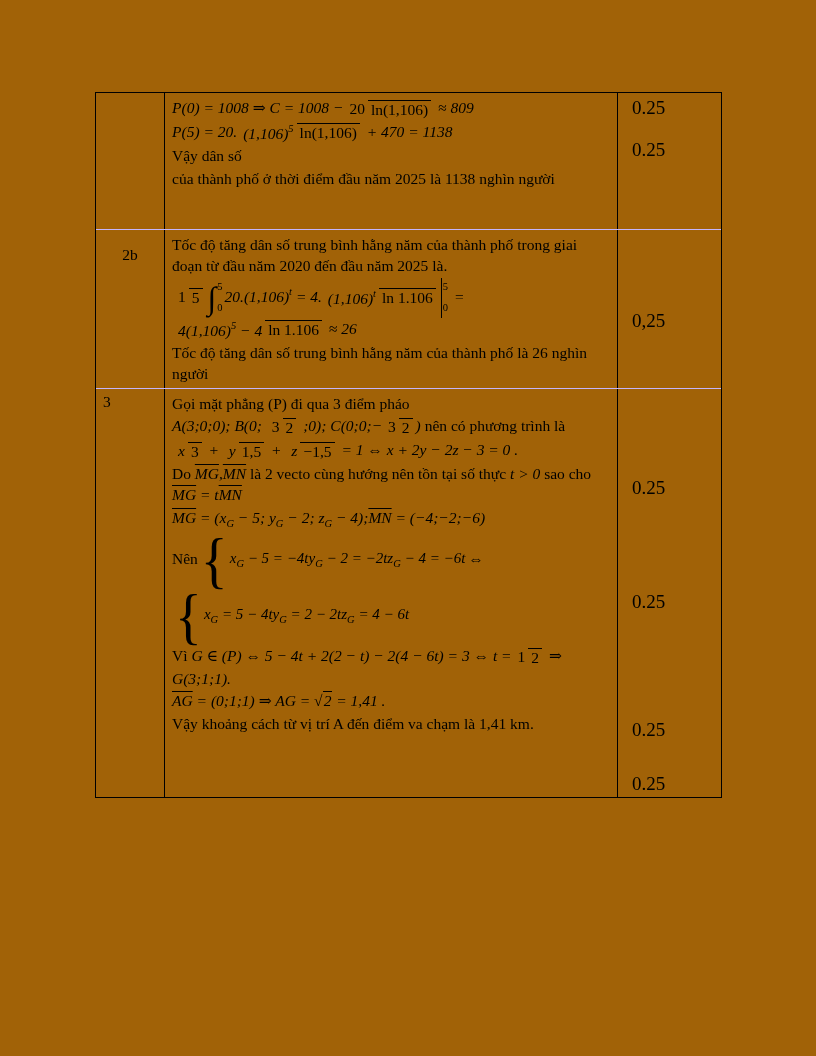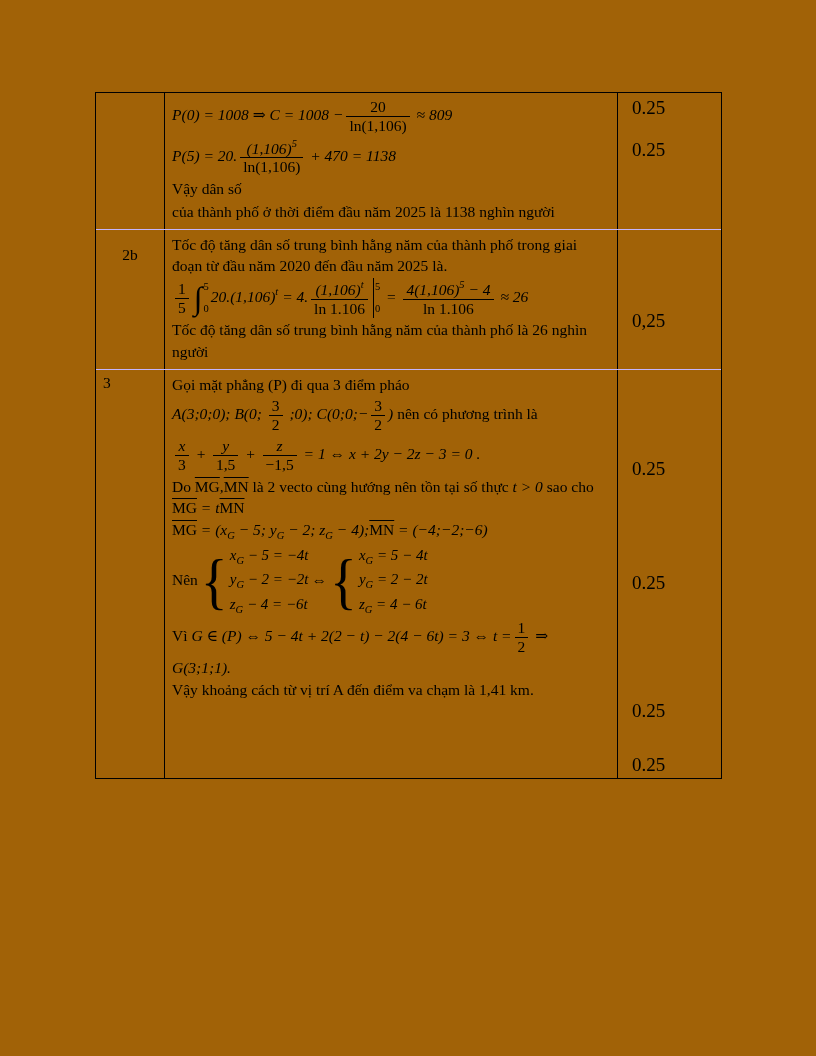--- a/index.html
+++ b/index.html
@@ -12,36 +12,36 @@
   .row1{min-height:136px}
   .row2{min-height:139px}
   .row3{min-height:408px}
   .qcell{border-right:1px solid #000;font-size:15.5px;padding-top:16px;text-align:center}
   .qcell.tl{padding-top:4px;text-align:left;padding-left:7px}
   .ccell{padding:3px 7px 2px 7px;font-size:15.5px;line-height:1.38}
   .scell{border-left:1px solid #000;position:relative;font-size:19px}
   .score{position:absolute;left:14px;white-space:nowrap}
   .line{margin:1px 0}
   .m{font-style:italic}
-  .frac{display:inline-flex;flex-direction:column;vertical-align:middle;
+  .frac{display:inline-flex;flex-direction:row;vertical-align:middle;
         margin:1px 3px;text-align:center;line-height:1.15}
   .frac .num{display:block;padding:0 3px}
   .frac .den{display:block;padding:0 3px;border-top:1px solid #000}
   .sp{font-size:10.5px;vertical-align:7px;font-style:italic}
   .sb{font-size:10.5px;vertical-align:-4px;font-style:italic}
   .intwrap{display:inline-flex;align-items:center;vertical-align:middle;margin:0 2px}
   .intsign{font-size:32px;line-height:1;font-style:normal}
   .lims{display:inline-flex;flex-direction:column;justify-content:space-between;height:36px;
         font-size:10.5px;margin-left:1px;padding:2px 0;font-style:normal}
   .evalwrap{display:inline-flex;align-items:center;vertical-align:middle;margin:0 2px}
   .vbar{width:1px;background:#000;height:40px;display:inline-block}
   .cases{display:inline-flex;align-items:center;vertical-align:middle;margin:0 3px}
   .brace{font-size:56px;line-height:1;transform:scaleY(1.08);font-style:normal}
-  .sys{display:inline-flex;flex-direction:column;row-gap:1px;margin-left:2px;font-size:15px}
-  .vec{text-decoration:overline}
+  .sys{display:inline-flex;flex-direction:row;row-gap:1px;margin-left:2px;font-size:15px}
+  .vec{font-style:italic;text-decoration:overline}
   .sqrtsign{font-style:normal}
   .sqrtarg{border-top:1px solid #000;padding:0 1px}
 </style>
 </head>
 <body>
 
 <div class="page">
   <div class="anskey">
 
     <div class="trow row1">
@@ -140,20 +140,21 @@
                 <span class="m"><span>y</span><sub class="sb">G</sub><span> = 2 − 2t</span></span>
                 <span class="m"><span>z</span><sub class="sb">G</sub><span> = 4 − 6t</span></span>
               </span>
             </span></div>
 
         <div class="line"><span>Vì </span><span class="m">G ∈ (P) ⇔ 5 − 4t + 2(2 − t) − 2(4 − 6t) = 3 ⇔ t =</span><span class="frac">
               <span class="num">1</span>
               <span class="den">2</span>
             </span><span class="m"> ⇒ G(3;1;1).</span></div>
 
+        <div class="line"><span class="vec">AG</span><span class="m"> = (0;1;1) ⇒ AG = </span><span class="sqrtsign">√</span><span class="sqrtarg m">2</span><span class="m"> = 1,41 .</span></div>
 
         <div class="line">Vậy khoảng cách từ vị trí A đến điểm va chạm là 1,41 km.</div>
       </div>
       <div class="scell">
         <span class="score" style="top:88px">0.25</span>
         <span class="score" style="top:202px">0.25</span>
         <span class="score" style="top:330px">0.25</span>
         <span class="score" style="top:384px">0.25</span>
       </div>
     </div>

